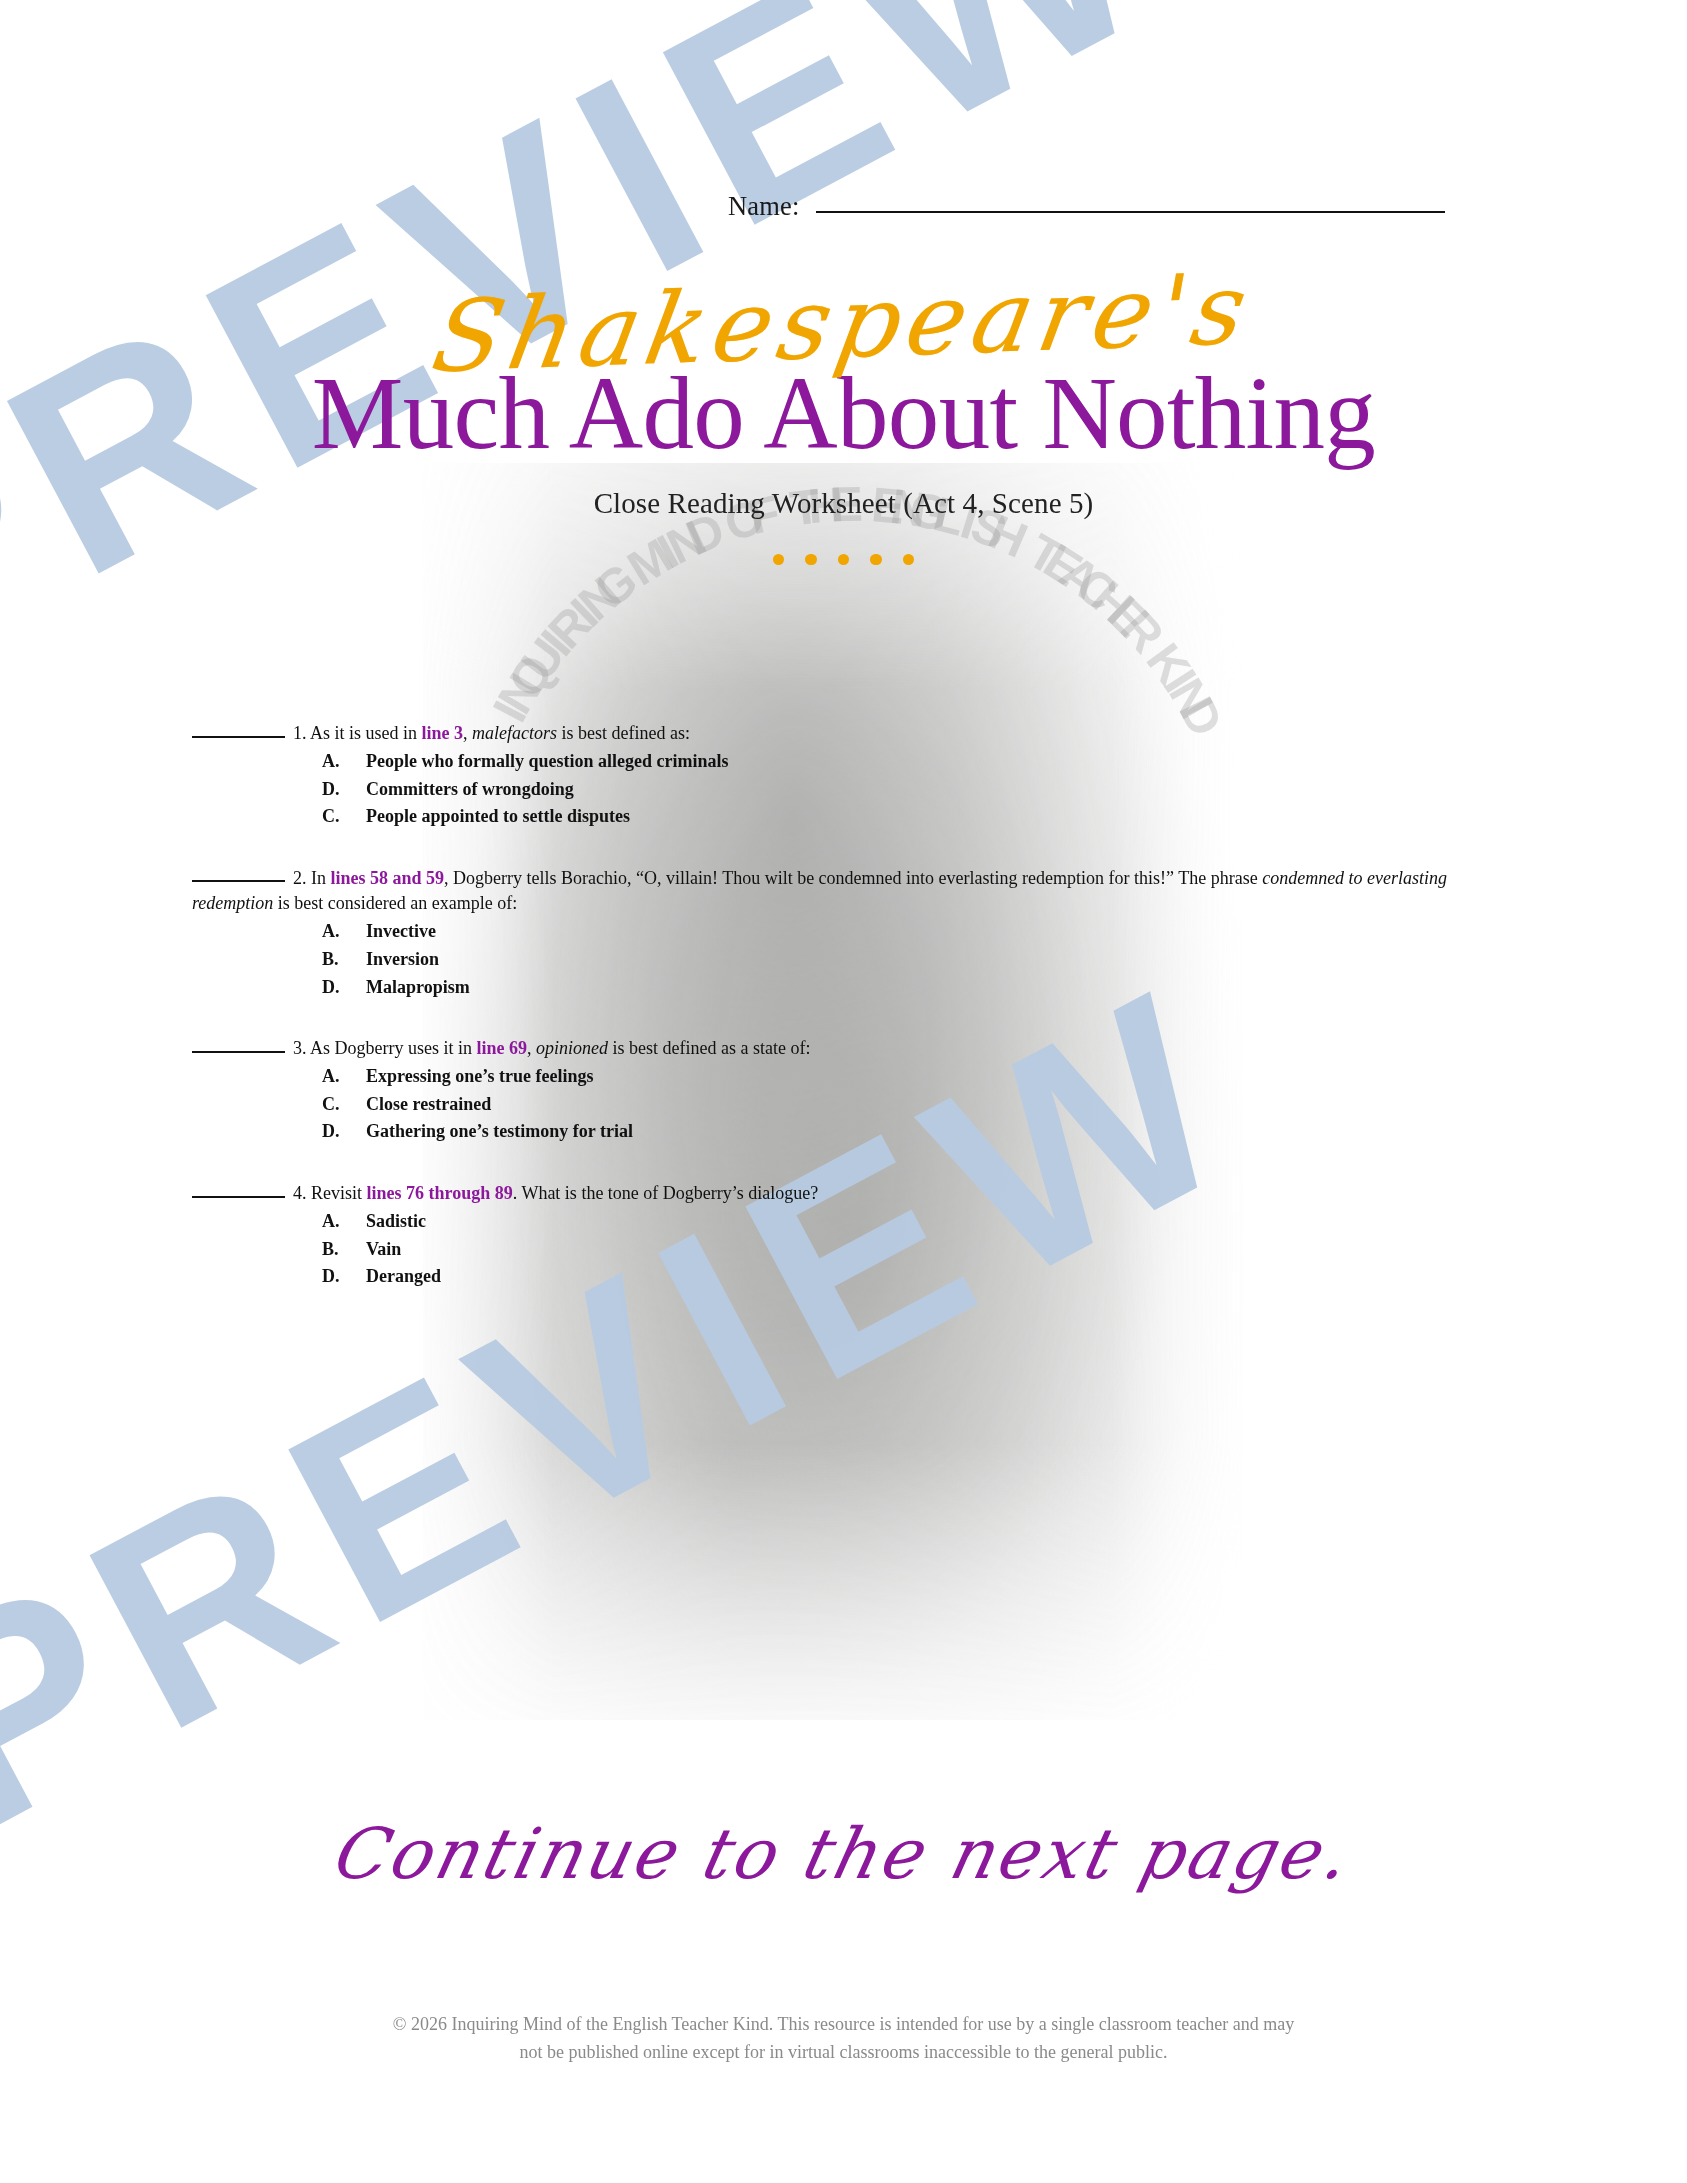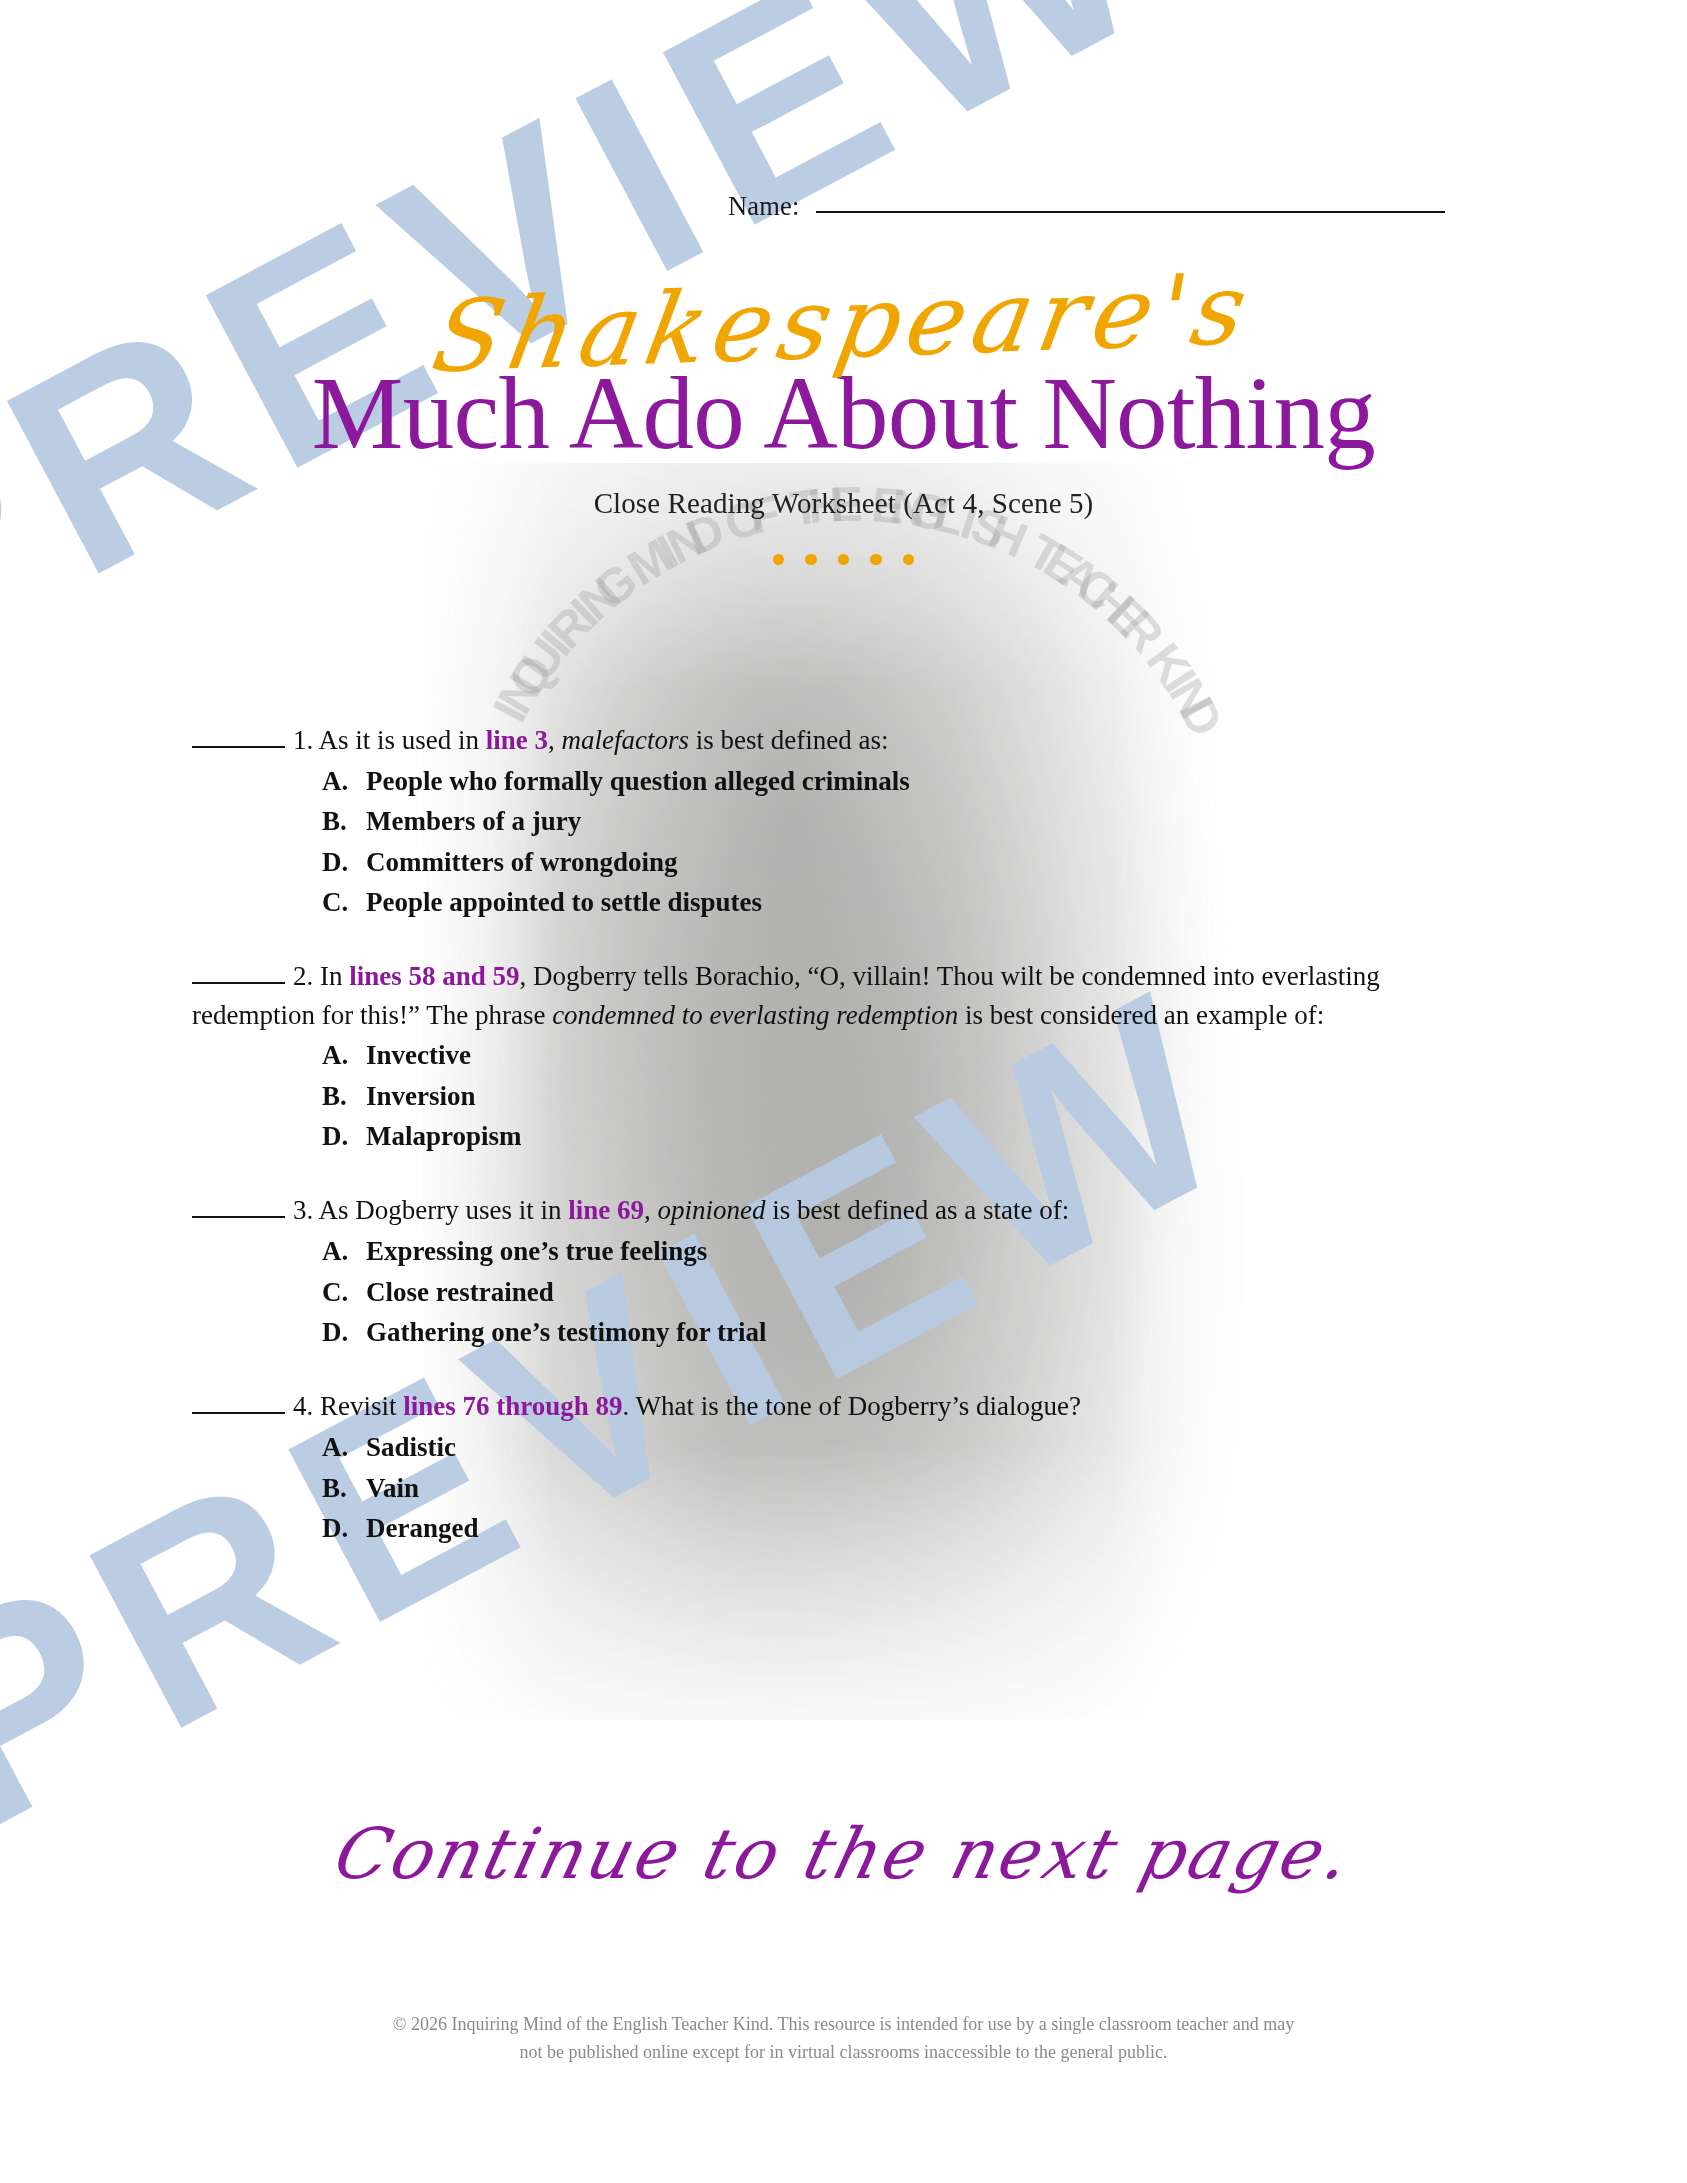--- a/index.html
+++ b/index.html
@@ -145,21 +145,21 @@
     border-radius: 50%;
     background: #f0a500;
     margin: 0 9.3px;
   }
 
   .questions {
     position: absolute;
     left: 192px;
     top: 721px;
     width: 1317px;
-    font-size: 27px;
+    font-size: 18px;
     line-height: 1.42;
     color: #111;
   }
   .q {
     margin-bottom: 36px;
   }
   .q-stem {
     text-indent: 0;
   }
   .blank {
@@ -290,21 +290,20 @@
         <i></i>
         <i></i>
       </div>
     </div>
 
     <div class="questions" id="questions">
         <div class="q">
           <div class="q-stem"><span class="blank"></span><span>1. </span><span>As it is used in </span><span class="hl">line 3</span><span>, </span><span class="it">malefactors</span><span> is best defined as:</span></div>
           <ul class="choices">
             <li><span class="lbl">A.</span><span>People who formally question alleged criminals</span></li>
-            <li><span class="lbl">B.</span><span>Members of a jury</span></li>
             <li><span class="lbl">D.</span><span>Committers of wrongdoing</span></li>
             <li><span class="lbl">C.</span><span>People appointed to settle disputes</span></li>
           </ul>
         </div>
         <div class="q">
           <div class="q-stem"><span class="blank"></span><span>2. </span><span>In </span><span class="hl">lines 58 and 59</span><span>, Dogberry tells Borachio, “O, villain! Thou wilt be condemned into everlasting redemption for this!” The phrase </span><span class="it">condemned to everlasting redemption</span><span> is best considered an example of:</span></div>
           <ul class="choices">
             <li><span class="lbl">A.</span><span>Invective</span></li>
             <li><span class="lbl">B.</span><span>Inversion</span></li>
             <li><span class="lbl">D.</span><span>Malapropism</span></li>

